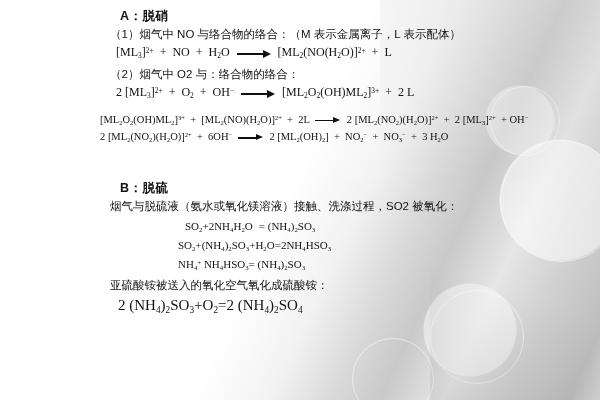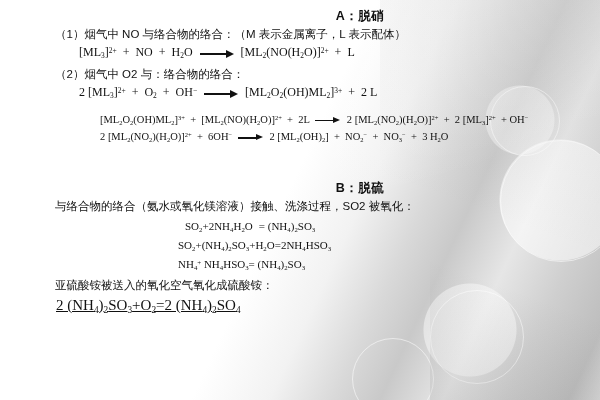--- a/index.html
+++ b/index.html
@@ -39,24 +39,24 @@
   .content {
     position: relative;
     z-index: 5;
     padding: 10px 0 0 0;
     color: #111;
   }
   .line {
     white-space: nowrap;
     line-height: 1.0;
   }
-  .indent-a { padding-left: 120px; text-align: center; }
-  .indent-1 { padding-left: 55px; }
-  .indent-eq { padding-left: 79px; }
-  .indent-eq2 { padding-left: 56px; text-decoration: underline; }
+  .indent-a { padding-left: 120px; }
+  .indent-1 { padding-left: 110px; }
+  .indent-eq { padding-left: 116px; }
+  .indent-eq2 { padding-left: 118px; }
   .indent-wide { padding-left: 100px; }
   .indent-s { padding-left: 185px; }
   .indent-s2 { padding-left: 178px; }
   .sec-title {
     font-size: 12.5px;
     font-family: "Liberation Sans", sans-serif;
     font-weight: bold;
     letter-spacing: 0.5px;
   }
   .txt {
@@ -195,21 +195,21 @@
 
     <div class="row-gap-m"></div>
 
     <div class="row-gap-s"></div>
 
     <div class="row-gap-m"></div>
 
     <div class="line indent-a sec-title">B：脱硫</div>
     <div class="row-gap-s"></div>
 
-    <div class="line indent-1 txt">与络合物的络合（氨水或氧化镁溶液）接触、洗涤过程，SO2 被氧化：</div>
+    <div class="line indent-1 txt">烟气与脱硫液（氨水或氧化镁溶液）接触、洗涤过程，SO2 被氧化：</div>
     <div class="row-gap-m"></div>
 
     <div class="line indent-s eq-mid">
       SO<sub>2</sub>+2NH<sub>4</sub>H<sub>2</sub>O<span class="sp"></span>= (NH<sub>4</sub>)<sub>2</sub>SO<sub>3</sub>
     </div>
     <div class="row-gap-s"></div>
 
     <div class="line indent-s2 eq-mid">
       SO<sub>2</sub>+(NH<sub>4</sub>)<sub>2</sub>SO<sub>3</sub>+H<sub>2</sub>O=2NH<sub>4</sub>HSO<sub>3</sub>
     </div>

